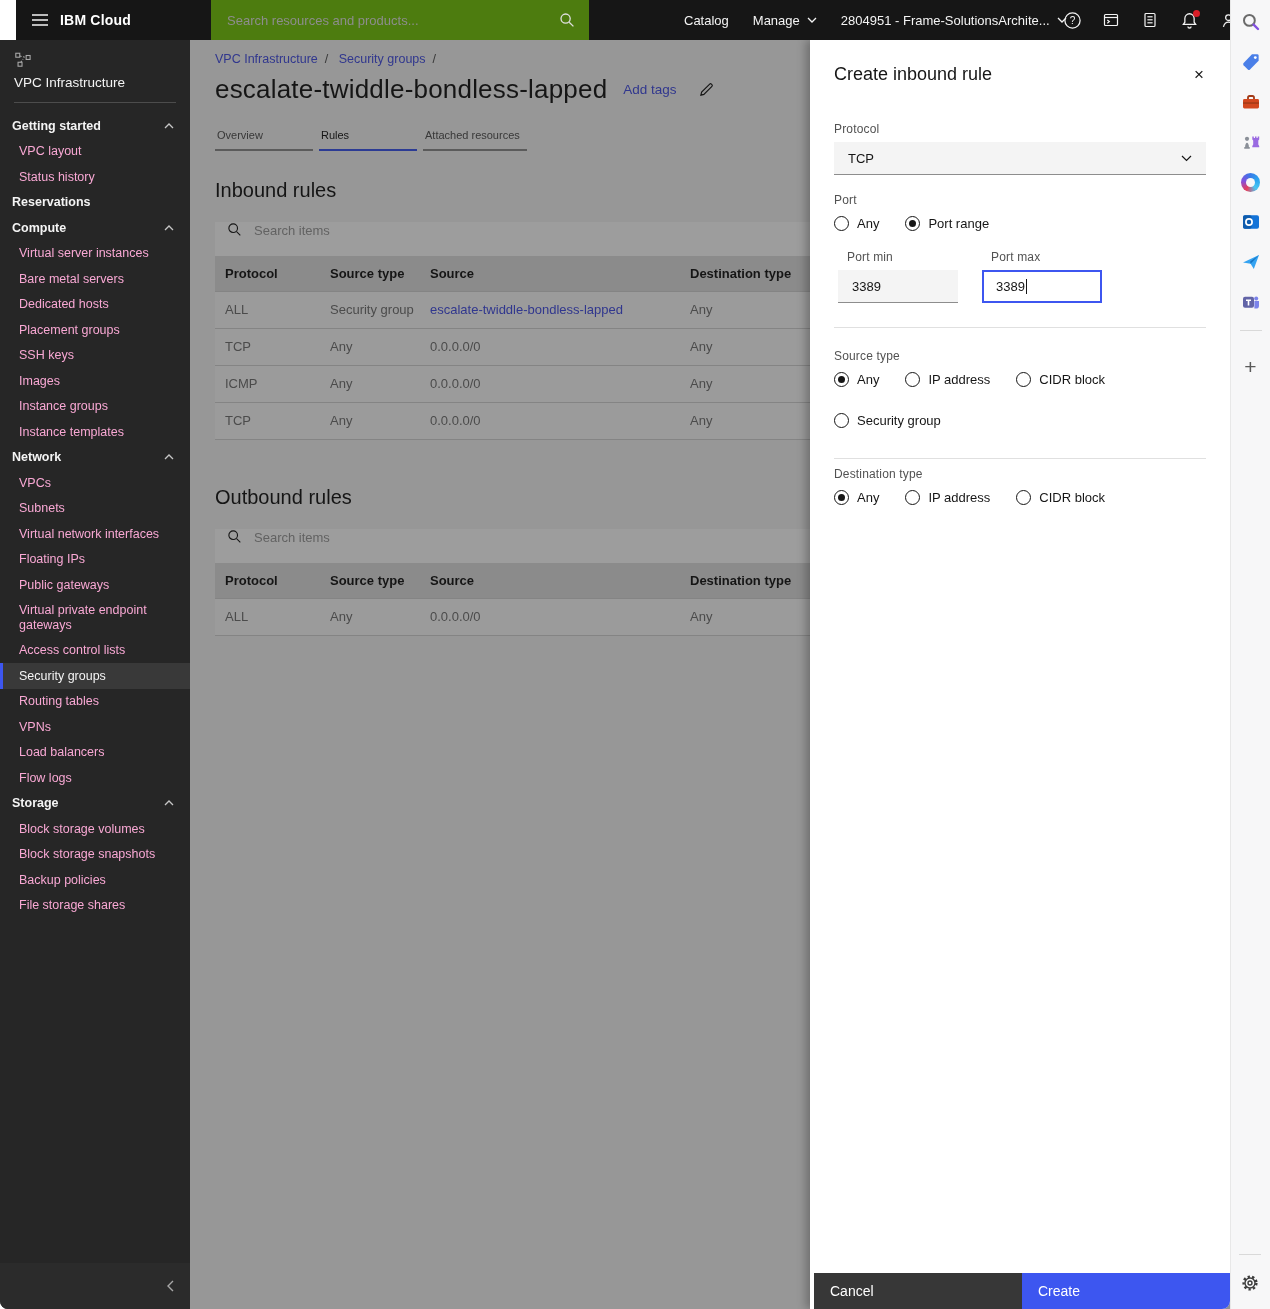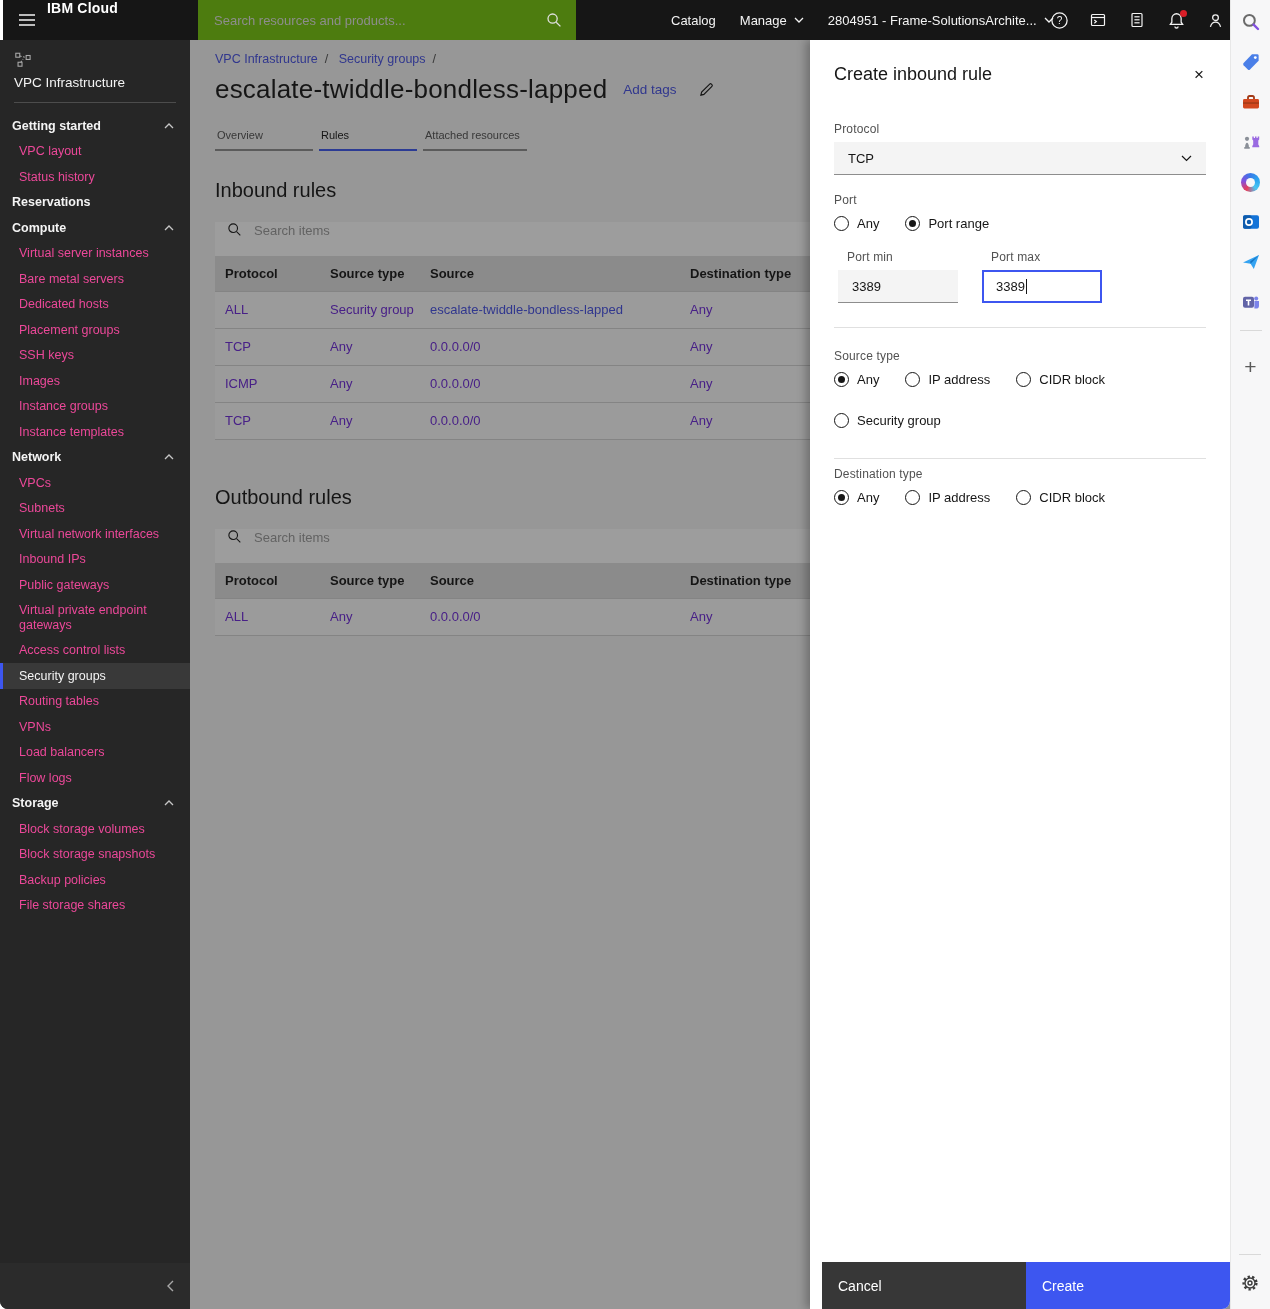--- a/index.html
+++ b/index.html
@@ -3,38 +3,38 @@
 <meta charset="utf-8">
 <style>
   html,body{margin:0;padding:0;}
   body{
     width:1270px;height:1309px;position:relative;background:#ffffff;
     font-family:"Liberation Sans","DejaVu Sans",sans-serif;color:#161616;
     overflow:hidden;
   }
   svg{display:block}
   
-  .header{position:absolute;top:0;left:3px;width:1230px;height:40px;background:var(--header-bg,#161616);display:flex;align-items:flex-start;z-index:30;box-sizing:border-box}
+  .header{position:absolute;top:0;left:16px;width:1230px;height:40px;background:var(--header-bg,#161616);display:flex;align-items:center;z-index:30;box-sizing:border-box}
   .hamburger{width:48px;height:40px;display:flex;align-items:center;justify-content:center;cursor:pointer}
   .brand{color:#fff;font-size:14px;font-weight:bold;letter-spacing:.2px;margin-left:-4px;white-space:nowrap}
   .hsearch{position:absolute;left:195px;top:0;width:378px;height:40px;background:#4d7c0f;display:flex;align-items:center;padding:0 14px;box-sizing:border-box}
   .hsearch input{flex:1;background:transparent;border:none;outline:none;color:#e0e0e0;font-size:13px;font-family:inherit}
   .hsearch input::placeholder{color:#8d8d8d}
   .hnav{position:absolute;left:668px;top:0;height:40px;display:flex;align-items:center;gap:24px;color:#f4f4f4;font-size:13px}
   .hnav .hitem{display:flex;align-items:center;gap:7px;cursor:pointer;white-space:nowrap}
   .hicons{position:absolute;right:8px;top:0;height:40px;display:flex;align-items:center;gap:19px}
   .hicon{position:relative;width:20px;height:20px;display:flex;align-items:center;justify-content:center;cursor:pointer}
   .notif-dot{position:absolute;top:0;right:-1px;width:7px;height:7px;border-radius:50%;background:var(--danger,#da1e28)}
   
   .sidebar{position:absolute;top:40px;left:0;width:190px;bottom:0;background:var(--sidebar-bg,#262626);z-index:25;border-bottom-left-radius:8px;display:flex;flex-direction:column;box-sizing:border-box}
   .sb-head{padding:11px 14px 0 14px}
   .sb-title{color:#f4f4f4;font-size:13.5px;margin-top:6px}
   .sb-rule{height:1px;background:#4c4c4c;margin:12px 14px 0 14px}
   .nav{flex:1;padding-top:10px;overflow:hidden}
-  .nav-item{display:flex;align-items:flex-start;justify-content:space-between;padding:5.5px 16px 5.5px 19px;font-size:12.5px;line-height:14.5px;color:#ec4899;cursor:pointer;position:relative}
+  .nav-item{display:flex;align-items:flex-start;justify-content:space-between;padding:5.5px 16px 5.5px 19px;font-size:12.5px;line-height:14.5px;color:#f9a8d4;cursor:pointer;position:relative}
   .nav-item.section{padding-left:12px;color:#f4f4f4;font-weight:bold}
   .nav-item.selected{background:#393939;color:#f4f4f4}
   .nav-item.selected::before{content:"";position:absolute;left:0;top:0;bottom:0;width:3px;background:var(--accent,#3d56f0)}
   .nav-item .chev{display:none;margin-top:4px;color:#c6c6c6;flex:none}
   .nav-item .chev.show{display:block}
   .sb-foot{height:46px;background:#2b2b2b;border-bottom-left-radius:8px;display:flex;align-items:center;justify-content:flex-end;padding-right:16px;color:#a8a8a8;font-size:15px;cursor:pointer}
   
   .content{position:absolute;top:40px;left:190px;width:1040px;bottom:0;background:#f4f4f4;z-index:1;padding:12px 0 0 25px;box-sizing:border-box}
   .breadcrumb{font-size:12.5px}
   .crumb{color:var(--link,#4550e5);cursor:pointer}
@@ -51,21 +51,21 @@
   .sect-head.second{margin-top:46px}
   .tsearch{margin-top:20px;width:985px;height:34px;background:#ffffff;display:flex;align-items:flex-start;padding:0 12px;box-sizing:border-box}
   .tsearch input{flex:1;border:none;outline:none;background:transparent;font-size:13px;margin-left:10px;font-family:inherit;color:#161616}
   .tsearch input::placeholder{color:#9a9a9a}
   .table{width:985px}
   .trow{display:grid;grid-template-columns:105px 100px 260px 122px 1fr}
   .tcell{padding-left:10px;font-size:13px;white-space:nowrap;overflow:hidden}
   .thead{background:#e0e0e0;height:35px}
   .thead .tcell{line-height:35px;font-weight:bold;color:#161616}
   .tdata{background:#fbfbfb;height:36px;border-top:1px solid #d4d4d4}
-  .tdata .tcell{line-height:36px;color:#6d28d9}
+  .tdata .tcell{line-height:36px;color:#737373}
   .tdata .tcell.link{color:var(--link,#4550e5);cursor:pointer}
   .tbody{border-bottom:1px solid #d4d4d4;display:block}
   
   .overlay{position:absolute;top:40px;left:190px;width:1040px;bottom:0;background:rgba(22,22,22,.42);z-index:10}
   
   .panel{position:absolute;top:40px;left:810px;width:420px;bottom:0;background:#fff;z-index:20;box-shadow:-4px 0 10px rgba(0,0,0,.28);border-bottom-right-radius:8px;box-sizing:border-box}
   .panel-head{display:flex;justify-content:space-between;align-items:flex-start;padding:24px 20px 0 24px}
   .panel-title{font-size:18px;font-weight:400;color:#161616}
   .panel-close{font-size:17px;color:#161616;cursor:pointer;line-height:17px;padding:2px 6px}
   .panel-body{padding:0 24px}
@@ -77,21 +77,21 @@
   .radio-opt{display:flex;align-items:center;gap:8px;font-size:13px;color:#161616;cursor:pointer}
   .radio{width:15px;height:15px;border:1px solid #161616;border-radius:50%;position:relative;flex:none;box-sizing:border-box}
   .radio.selected::after{content:"";position:absolute;top:3px;left:3px;right:3px;bottom:3px;background:#161616;border-radius:50%}
   .ports-row{display:flex;gap:24px;margin-top:19px;padding-left:4px}
   .port-field .flabel{padding-left:9px}
   .cds-input{margin-top:6px;width:120px;height:33px;font-size:13px;padding:0 14px;box-sizing:border-box;background:#f4f4f4;border:none;border-bottom:1px solid #8d8d8d;outline:none;font-family:inherit;color:#161616;display:block}
   .fake-input{margin-top:6px;width:120px;height:33px;box-sizing:border-box;background:#fff;border:2px solid var(--accent,#3d56f0);display:flex;align-items:center;padding:0 12px;font-size:13px}
   .caret{width:1px;height:15px;background:#161616;margin-left:1px}
   .pdivider{height:1px;background:#e0e0e0;margin-top:24px}
   .mt-sect{margin-top:21px}
-  .panel-foot{position:absolute;bottom:0;left:12px;right:0;height:47px;display:flex}
+  .panel-foot{position:absolute;bottom:0;left:4px;right:0;height:36px;display:flex}
   .btn{flex:1;display:flex;align-items:center;padding-left:16px;font-size:14px;color:#fff;cursor:pointer;box-sizing:border-box}
   .btn-cancel{background:#373737}
   .btn-create{background:var(--accent,#3d56f0);border-bottom-right-radius:8px}
   
   .edge{position:absolute;top:0;right:0;width:40px;height:100%;background:#f7f7f8;border-left:1px solid #e8e8e8;box-sizing:border-box;z-index:40}
   .edge-top{display:flex;flex-direction:column;align-items:center;padding-top:2px}
   .edge-btn{width:38px;height:40px;display:flex;align-items:center;justify-content:center;cursor:pointer}
   .edge-div{width:22px;height:1px;background:#d9d9d9;margin:8px 0}
   .edge-plus{font-size:21px;color:#5a5a5a;margin-top:8px;font-weight:400}
   .edge-bottom{position:absolute;bottom:6px;left:0;width:38px;display:flex;flex-direction:column;align-items:center}
@@ -266,21 +266,21 @@
         <span>Subnets</span>
 
       </div>
 
       <div class="nav-item">
         <span>Virtual network interfaces</span>
 
       </div>
 
       <div class="nav-item">
-        <span>Inbound IPs</span>
+        <span>Floating IPs</span>
 
       </div>
 
       <div class="nav-item">
         <span>Public gateways</span>
 
       </div>
 
       <div class="nav-item">
         <span>Virtual private endpoint gateways</span>

